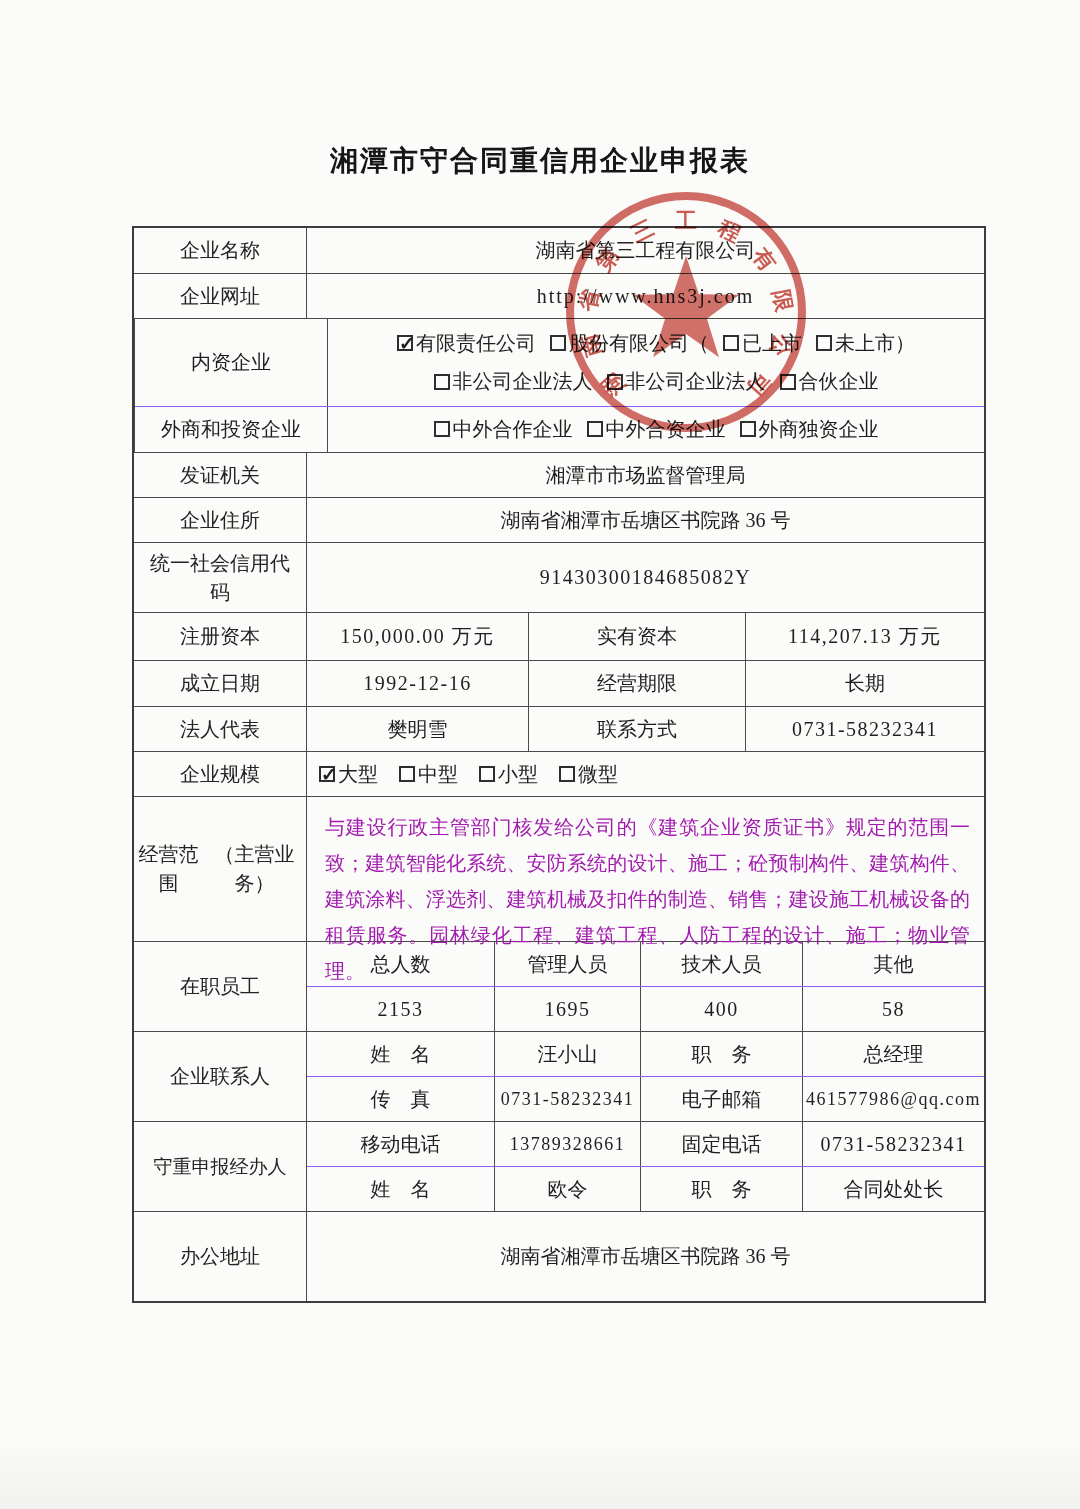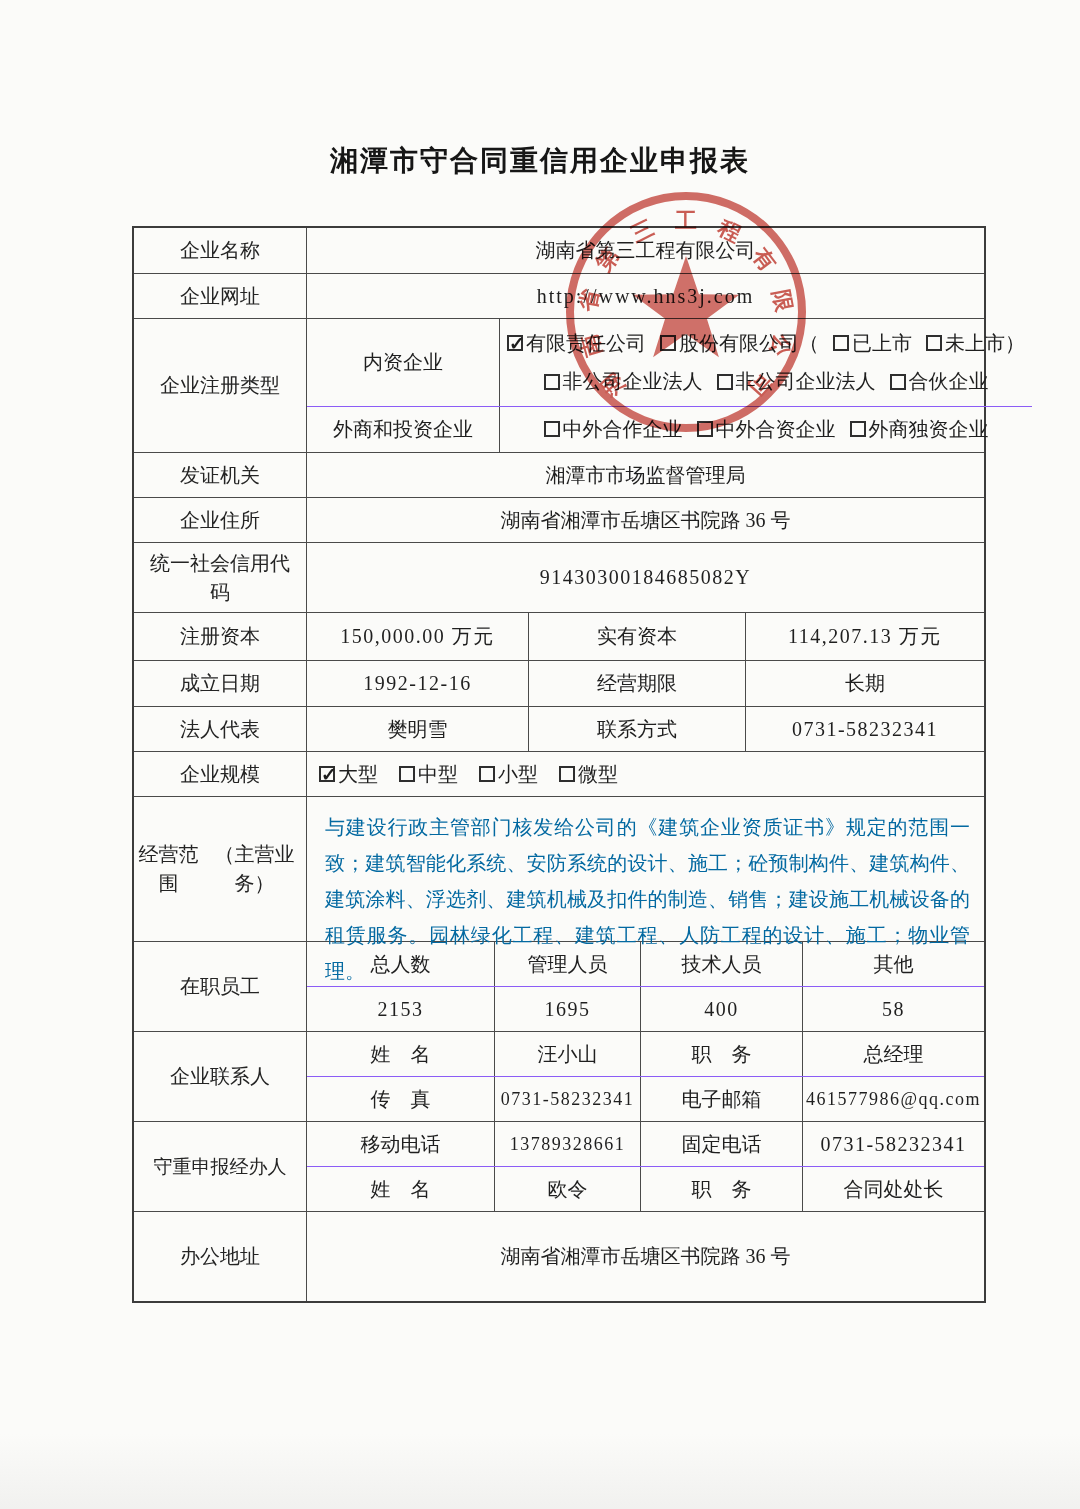--- a/index.html
+++ b/index.html
@@ -40,21 +40,21 @@
     display:inline-block;width:16px;height:16px;border:2px solid #2e2e2e;
     margin-right:3px;position:relative;flex:none;box-sizing:border-box;background:transparent;
   }
   .cb-box.checked::after{
     content:"✓";position:absolute;left:0px;top:-7px;font-size:19px;font-weight:700;color:#1d1d1d;
   }
   .scale-line{justify-content:flex-start;padding-left:12px;}
   .scale-line .cb-item{margin:0 21px 0 0;}
   .scope-text{
     display:block;text-align:justify;padding:12px 14px 10px 18px;
-    font-size:20px;line-height:36px;color:#0369a1;
+    font-size:20px;line-height:36px;color:#a21caf;
   }
   .credit-label{width:152px;}
   
   .seal{position:absolute;left:560px;top:186px;width:252px;height:252px;
     mix-blend-mode:multiply;opacity:.82;pointer-events:none;}
   .seal svg{width:100%;height:100%;}
   #seal-arc text{fill:#c23a30;font-size:22px;font-weight:600;text-anchor:middle;
     font-family:"Liberation Serif","DejaVu Serif",serif;}
 </style>
 </head>
@@ -68,21 +68,20 @@
     <div class="cell label-col">企业名称</div>
     <div class="cell grow">湖南省第三工程有限公司</div>
   </div>
 
   <div class="t-row" style="height:45px">
     <div class="cell label-col">企业网址</div>
     <div class="cell grow url">http://www.hns3j.com</div>
   </div>
 
   <div class="t-row" style="height:134px">
-    <div class="cell label-col">企业注册类型</div>
     <div class="subcol" style="border-left:1px solid #4a4a4a">
       <div class="subrow" style="flex:88">
         <div class="cell" style="width:192px;flex:none">内资企业</div>
         <div class="cell grow" style="flex-direction:column;justify-content:space-evenly;align-items:stretch">
           <div class="cb-line">
               <span class="cb-item">
                 <span class="cb-box checked"></span>
                 <span class="cb-label">有限责任公司</span>
               </span>
               <span class="cb-item">

